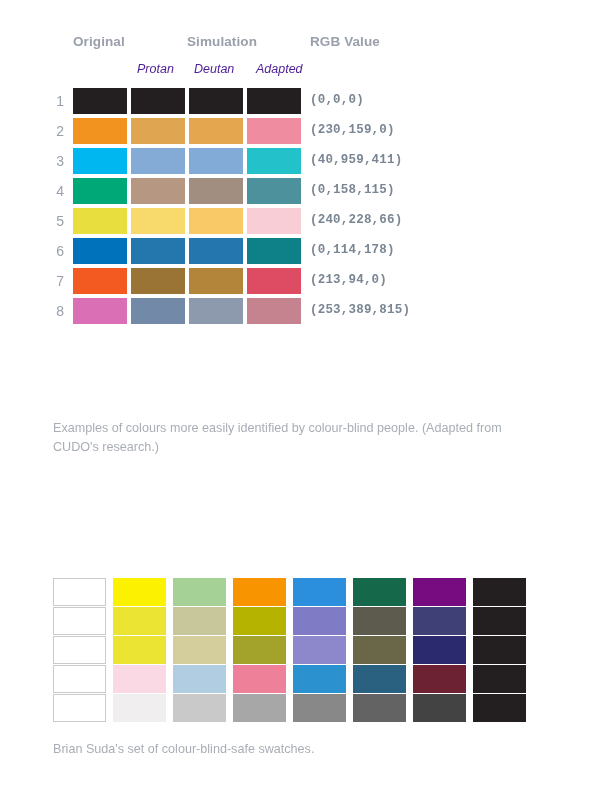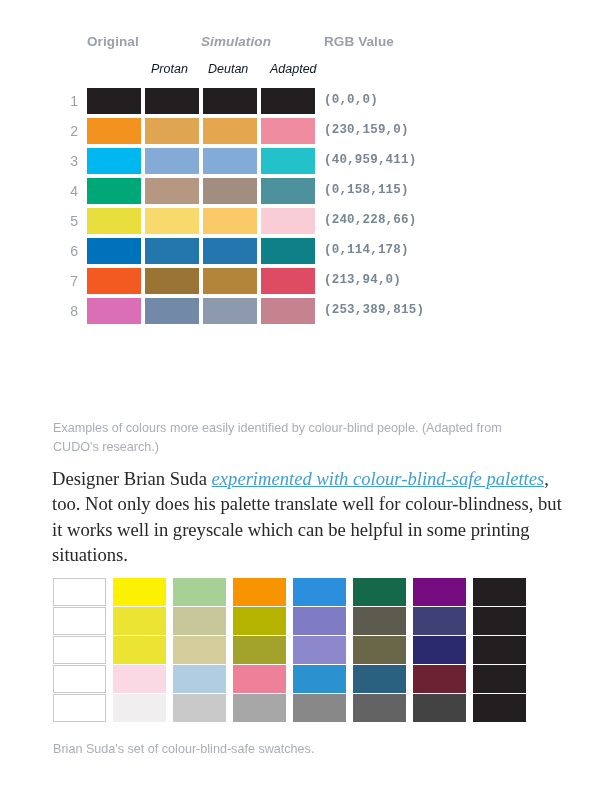--- a/index.html
+++ b/index.html
@@ -19,52 +19,52 @@
 
   .page {
     position: relative;
     width: 606px;
     height: 805px;
   }
 
   
   .sim-block {
     position: absolute;
-    left: 16px;
+    left: 2px;
     top: 0;
     width: 500px;
   }
 
   .sim-head {
     position: relative;
     height: 62px;
   }
   .sim-head .col-title {
     position: absolute;
     top: 34px;
     font-size: 13.5px;
     font-weight: bold;
     color: #9aa0ab;
     letter-spacing: 0.1px;
     white-space: nowrap;
   }
   .ch-original   { left: 71px; }
-  .ch-simulation { left: 185px; font-style: italic; }
+  .ch-simulation { left: 185px; }
   .ch-rgb        { left: 308px; }
 
   .sim-subhead {
     position: relative;
     height: 26px;
   }
   .sim-subhead .sub {
     position: absolute;
     top: 0;
     font-size: 12.5px;
     font-style: italic;
-    color: #0f172a;
+    color: #4c1d95;
     white-space: nowrap;
   }
   .sh-protan { left: 135px; }
   .sh-deutan { left: 192px; text-align: right; }
   .sh-tritan { left: 254px; }
 
   .sim-rows {
     position: relative;
     padding-left: 0;
   }
@@ -249,21 +249,20 @@
           <div class="cell c1" style="background: rgb(114, 137, 168);"></div>
           <div class="cell c2" style="background: rgb(141, 153, 173);"></div>
           <div class="cell c3" style="background: rgb(196, 131, 143);"></div>
           <div class="rgbval">(253,389,815)</div>
         </div>
       </div>
   </div>
 
   <div class="caption cap-table">Examples of colours more easily identified by colour-blind people. (Adapted from CUDO's research.)</div>
 
-  <p class="body-para" id="body-para"><span>Designer Brian Suda </span><a href="#">experimented with colour-blind-safe palettes</a><span>, too. Not only does his palette translate well for colour-blindness, but it works well in greyscale which can be helpful in some printing situations.</span></p>
 
   <div class="swatch-grid" id="swatch-grid">
       <div class="sw-row"><div class="sw is-white" style="background: rgb(255, 255, 255);"></div><div class="sw" style="background: rgb(251, 241, 0);"></div><div class="sw" style="background: rgb(166, 209, 150);"></div><div class="sw" style="background: rgb(247, 148, 0);"></div><div class="sw" style="background: rgb(43, 143, 221);"></div><div class="sw" style="background: rgb(21, 104, 74);"></div><div class="sw" style="background: rgb(118, 12, 127);"></div><div class="sw" style="background: rgb(35, 31, 32);"></div></div>
       <div class="sw-row"><div class="sw is-white" style="background: rgb(255, 255, 255);"></div><div class="sw" style="background: rgb(235, 228, 51);"></div><div class="sw" style="background: rgb(200, 199, 156);"></div><div class="sw" style="background: rgb(182, 178, 0);"></div><div class="sw" style="background: rgb(127, 123, 196);"></div><div class="sw" style="background: rgb(92, 91, 77);"></div><div class="sw" style="background: rgb(63, 64, 117);"></div><div class="sw" style="background: rgb(35, 31, 32);"></div></div>
       <div class="sw-row"><div class="sw is-white" style="background: rgb(255, 255, 255);"></div><div class="sw" style="background: rgb(235, 228, 51);"></div><div class="sw" style="background: rgb(211, 206, 156);"></div><div class="sw" style="background: rgb(163, 163, 44);"></div><div class="sw" style="background: rgb(141, 136, 203);"></div><div class="sw" style="background: rgb(105, 103, 72);"></div><div class="sw" style="background: rgb(43, 42, 110);"></div><div class="sw" style="background: rgb(35, 31, 32);"></div></div>
       <div class="sw-row"><div class="sw is-white" style="background: rgb(255, 255, 255);"></div><div class="sw" style="background: rgb(250, 217, 228);"></div><div class="sw" style="background: rgb(176, 205, 226);"></div><div class="sw" style="background: rgb(238, 128, 153);"></div><div class="sw" style="background: rgb(43, 145, 207);"></div><div class="sw" style="background: rgb(42, 96, 128);"></div><div class="sw" style="background: rgb(109, 34, 52);"></div><div class="sw" style="background: rgb(35, 31, 32);"></div></div>
       <div class="sw-row"><div class="sw is-white" style="background: rgb(255, 255, 255);"></div><div class="sw" style="background: rgb(240, 238, 238);"></div><div class="sw" style="background: rgb(201, 201, 201);"></div><div class="sw" style="background: rgb(167, 167, 167);"></div><div class="sw" style="background: rgb(136, 136, 136);"></div><div class="sw" style="background: rgb(99, 99, 99);"></div><div class="sw" style="background: rgb(67, 67, 67);"></div><div class="sw" style="background: rgb(35, 31, 32);"></div></div>
     </div>
 
   <div class="caption cap-swatch">Brian Suda's set of colour-blind-safe swatches.</div>

